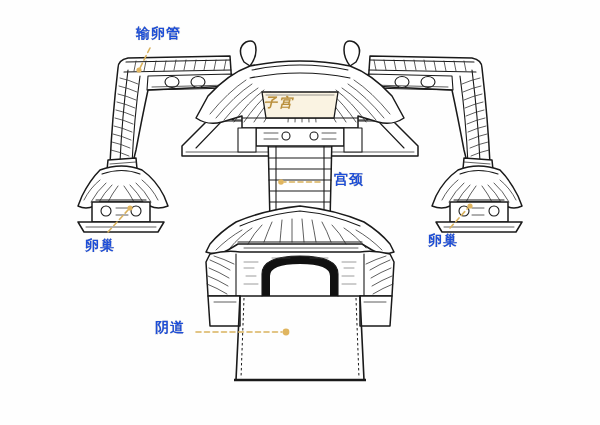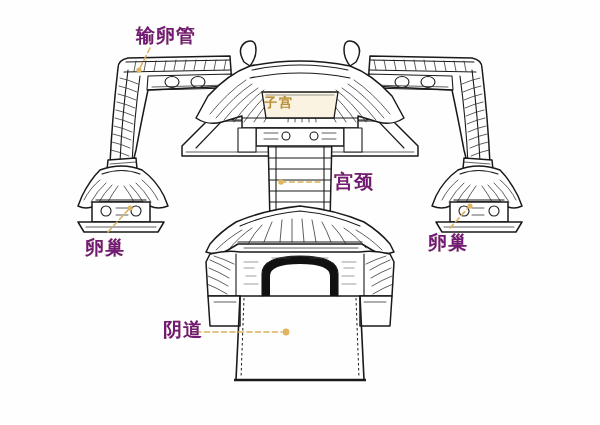--- a/index.html
+++ b/index.html
@@ -8,35 +8,35 @@
     width:600px;height:425px;
     background:#fefefe;
     font-family:"Liberation Sans","DejaVu Sans",sans-serif;
     overflow:hidden;
     position:relative;
   }
   #stage{position:relative;width:600px;height:425px;}
   #art{position:absolute;inset:0;width:600px;height:425px;}
   .lbl{
     position:absolute;
-    color:#701a75;
+    color:#1d4ed8;
     font-family:"DejaVu Sans","Liberation Sans",sans-serif;
-    font-size:19px;
+    font-size:14px;
     font-weight:700;
     letter-spacing:1px;
     white-space:nowrap;
     text-shadow:0 0 1px rgba(199,154,63,.35);
     line-height:1;
   }
   #lbl-tube{left:136px;top:26px;}
-  #lbl-uterus{left:264px;top:96px;font-size:13px;color:#b98f3c;letter-spacing:2px;}
+  #lbl-uterus{left:264px;top:96px;font-size:13px;color:#b98f3c;letter-spacing:2px;font-style:italic;}
   #lbl-cervix{left:334px;top:172px;}
   #lbl-ovary-left{left:85px;top:238px;}
   #lbl-ovary-right{left:428px;top:233px;}
-  #lbl-vagina{left:163px;top:320px;text-align:right;}
+  #lbl-vagina{left:155px;top:320px;text-align:right;}
 </style>
 </head>
 <body>
 
 <div id="stage">
 
   <svg id="art" viewBox="0 0 600 425" xmlns="http://www.w3.org/2000/svg">
     <defs>
       <style>
         .ink  { fill:none; stroke:#1a1a1a; stroke-width:1.6; stroke-linecap:round; stroke-linejoin:round; }

